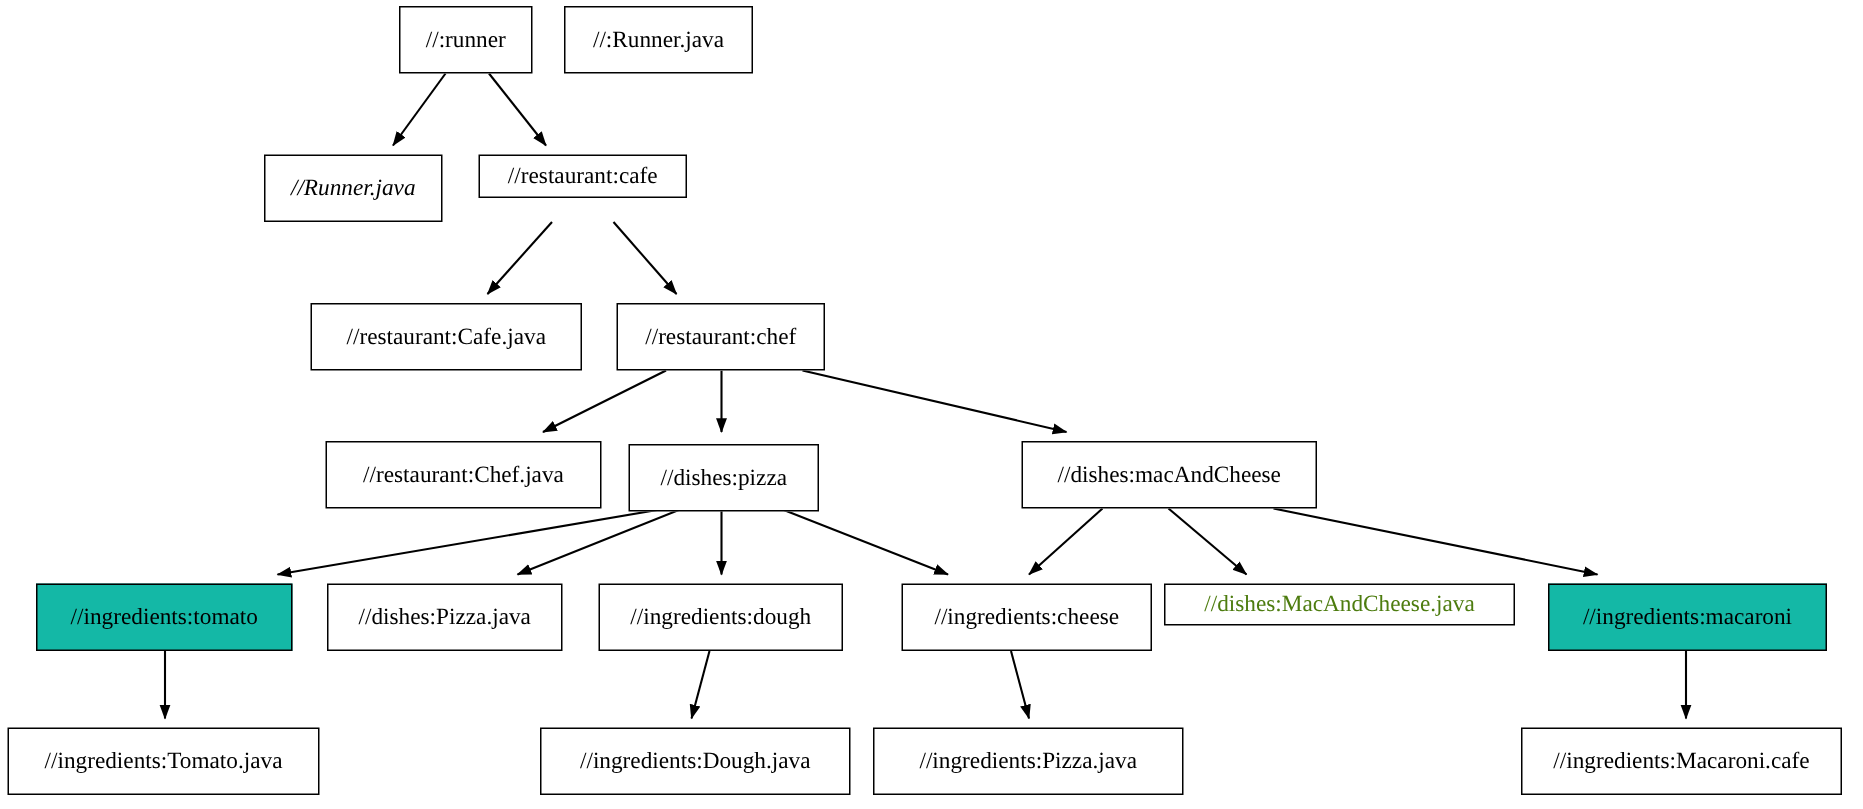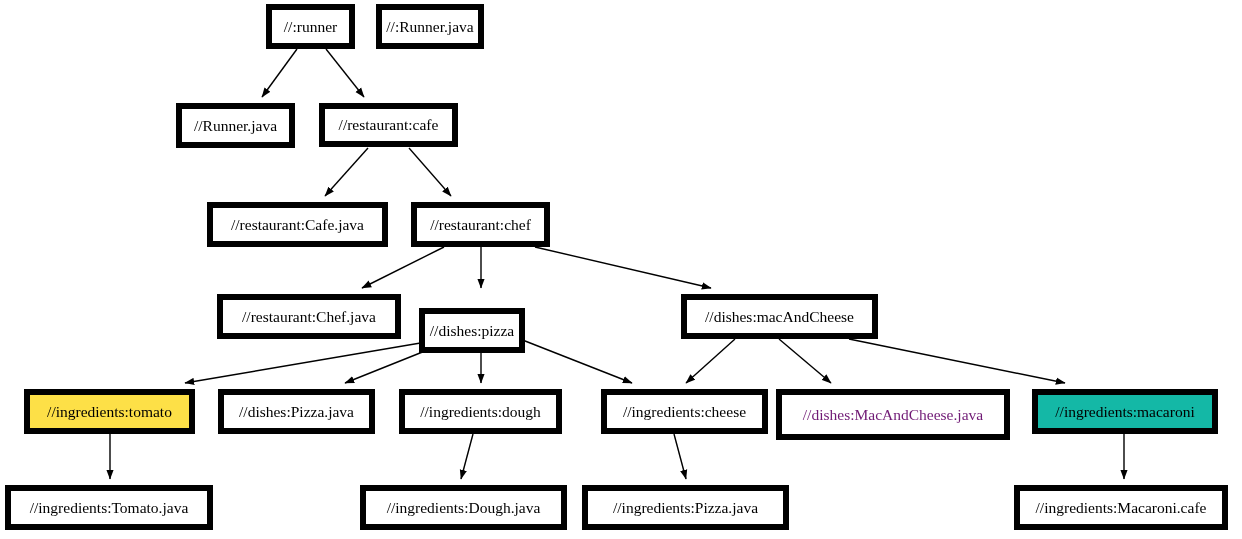--- a/index.html
+++ b/index.html
@@ -19,21 +19,21 @@
     position: absolute;
     left: 0;
     top: 0;
     width: 1242px;
     height: 539px;
     pointer-events: none;
   }
   .graph-node {
     position: absolute;
     box-sizing: border-box;
-    border: 6px solid #c4b5fd;
+    border: 1px solid #c4b5fd;
     background: #ffffff;
     color: #000000;
     display: flex;
     align-items: center;
     justify-content: center;
     font-size: 15.5px;
     line-height: 1;
     white-space: nowrap;
     letter-spacing: 0px;
   }
@@ -72,57 +72,57 @@
         <line x1="473" y1="434" x2="461" y2="479" stroke="#000000" stroke-width="1.4" marker-end="url(#arrowhead)"></line>
         <line x1="674" y1="434" x2="686" y2="479" stroke="#000000" stroke-width="1.4" marker-end="url(#arrowhead)"></line>
         <line x1="1124" y1="434" x2="1124" y2="479" stroke="#000000" stroke-width="1.4" marker-end="url(#arrowhead)"></line>
       </g>
   </svg>
 
   <div id="node-group">
       <div class="graph-node" style="left: 266px; top: 4px; width: 89px; height: 45px; background: rgb(255, 255, 255); border-color: rgb(0, 0, 0); color: rgb(0, 0, 0);">
         <span class="node-label">//:runner</span>
       </div>
-      <div class="graph-node" style="left: 376px; top: 4px; width: 108px; height: 45px; background: rgb(255, 255, 255); border-color: rgb(0, 0, 0); color: rgb(0, 0, 0);">
+      <div class="graph-node" style="left: 376px; top: 4px; width: 126px; height: 45px; background: rgb(255, 255, 255); border-color: rgb(0, 0, 0); color: rgb(0, 0, 0);">
         <span class="node-label">//:Runner.java</span>
       </div>
-      <div class="graph-node" style="left: 176px; top: 103px; width: 119px; height: 45px; background: rgb(255, 255, 255); border-color: rgb(0, 0, 0); color: rgb(0, 0, 0);">
+      <div class="graph-node" style="left: 176px; top: 103px; width: 119px; height: 45px; background: rgb(255, 255, 255); border-color: rgb(0, 0, 0); color: rgb(0, 0, 0); font-style: italic;">
         <span class="node-label">//Runner.java</span>
       </div>
-      <div class="graph-node" style="left: 319px; top: 103px; width: 139px; height: 44px; background: rgb(255, 255, 255); border-color: rgb(0, 0, 0); color: rgb(0, 0, 0);">
+      <div class="graph-node" style="left: 319px; top: 103px; width: 139px; height: 29px; background: rgb(255, 255, 255); border-color: rgb(0, 0, 0); color: rgb(0, 0, 0);">
         <span class="node-label">//restaurant:cafe</span>
       </div>
       <div class="graph-node" style="left: 207px; top: 202px; width: 181px; height: 45px; background: rgb(255, 255, 255); border-color: rgb(0, 0, 0); color: rgb(0, 0, 0);">
         <span class="node-label">//restaurant:Cafe.java</span>
       </div>
       <div class="graph-node" style="left: 411px; top: 202px; width: 139px; height: 45px; background: rgb(255, 255, 255); border-color: rgb(0, 0, 0); color: rgb(0, 0, 0);">
         <span class="node-label">//restaurant:chef</span>
       </div>
       <div class="graph-node" style="left: 217px; top: 294px; width: 184px; height: 45px; background: rgb(255, 255, 255); border-color: rgb(0, 0, 0); color: rgb(0, 0, 0);">
         <span class="node-label">//restaurant:Chef.java</span>
       </div>
-      <div class="graph-node" style="left: 419px; top: 308px; width: 106px; height: 45px; background: rgb(255, 255, 255); border-color: rgb(0, 0, 0); color: rgb(0, 0, 0);">
+      <div class="graph-node" style="left: 419px; top: 296px; width: 127px; height: 45px; background: rgb(255, 255, 255); border-color: rgb(0, 0, 0); color: rgb(0, 0, 0);">
         <span class="node-label">//dishes:pizza</span>
       </div>
       <div class="graph-node" style="left: 681px; top: 294px; width: 197px; height: 45px; background: rgb(255, 255, 255); border-color: rgb(0, 0, 0); color: rgb(0, 0, 0);">
         <span class="node-label">//dishes:macAndCheese</span>
       </div>
-      <div class="graph-node" style="left: 24px; top: 389px; width: 171px; height: 45px; background: #fde047; border-color: rgb(0, 0, 0); color: rgb(0, 0, 0);">
+      <div class="graph-node" style="left: 24px; top: 389px; width: 171px; height: 45px; background: #14b8a6; border-color: rgb(0, 0, 0); color: rgb(0, 0, 0);">
         <span class="node-label">//ingredients:tomato</span>
       </div>
       <div class="graph-node" style="left: 218px; top: 389px; width: 157px; height: 45px; background: rgb(255, 255, 255); border-color: rgb(0, 0, 0); color: rgb(0, 0, 0);">
         <span class="node-label">//dishes:Pizza.java</span>
       </div>
       <div class="graph-node" style="left: 399px; top: 389px; width: 163px; height: 45px; background: rgb(255, 255, 255); border-color: rgb(0, 0, 0); color: rgb(0, 0, 0);">
         <span class="node-label">//ingredients:dough</span>
       </div>
       <div class="graph-node" style="left: 585px; top: 389px; width: 167px; height: 45px; background: rgb(255, 255, 255); border-color: rgb(0, 0, 0); color: rgb(0, 0, 0); margin-left: 16px;">
         <span class="node-label">//ingredients:cheese</span>
       </div>
-      <div class="graph-node" style="left: 776px; top: 389px; width: 234px; height: 51px; background: rgb(255, 255, 255); border-color: rgb(0, 0, 0); color: #701a75;">
+      <div class="graph-node" style="left: 776px; top: 389px; width: 234px; height: 28px; background: rgb(255, 255, 255); border-color: rgb(0, 0, 0); color: #4d7c0f;">
         <span class="node-label">//dishes:MacAndCheese.java</span>
       </div>
       <div class="graph-node" style="left: 1032px; top: 389px; width: 186px; height: 45px; background: #14b8a6; border-color: rgb(0, 0, 0); color: rgb(0, 0, 0);">
         <span class="node-label">//ingredients:macaroni</span>
       </div>
       <div class="graph-node" style="left: 5px; top: 485px; width: 208px; height: 45px; background: rgb(255, 255, 255); border-color: rgb(0, 0, 0); color: rgb(0, 0, 0);">
         <span class="node-label">//ingredients:Tomato.java</span>
       </div>
       <div class="graph-node" style="left: 360px; top: 485px; width: 207px; height: 45px; background: rgb(255, 255, 255); border-color: rgb(0, 0, 0); color: rgb(0, 0, 0);">
         <span class="node-label">//ingredients:Dough.java</span>

